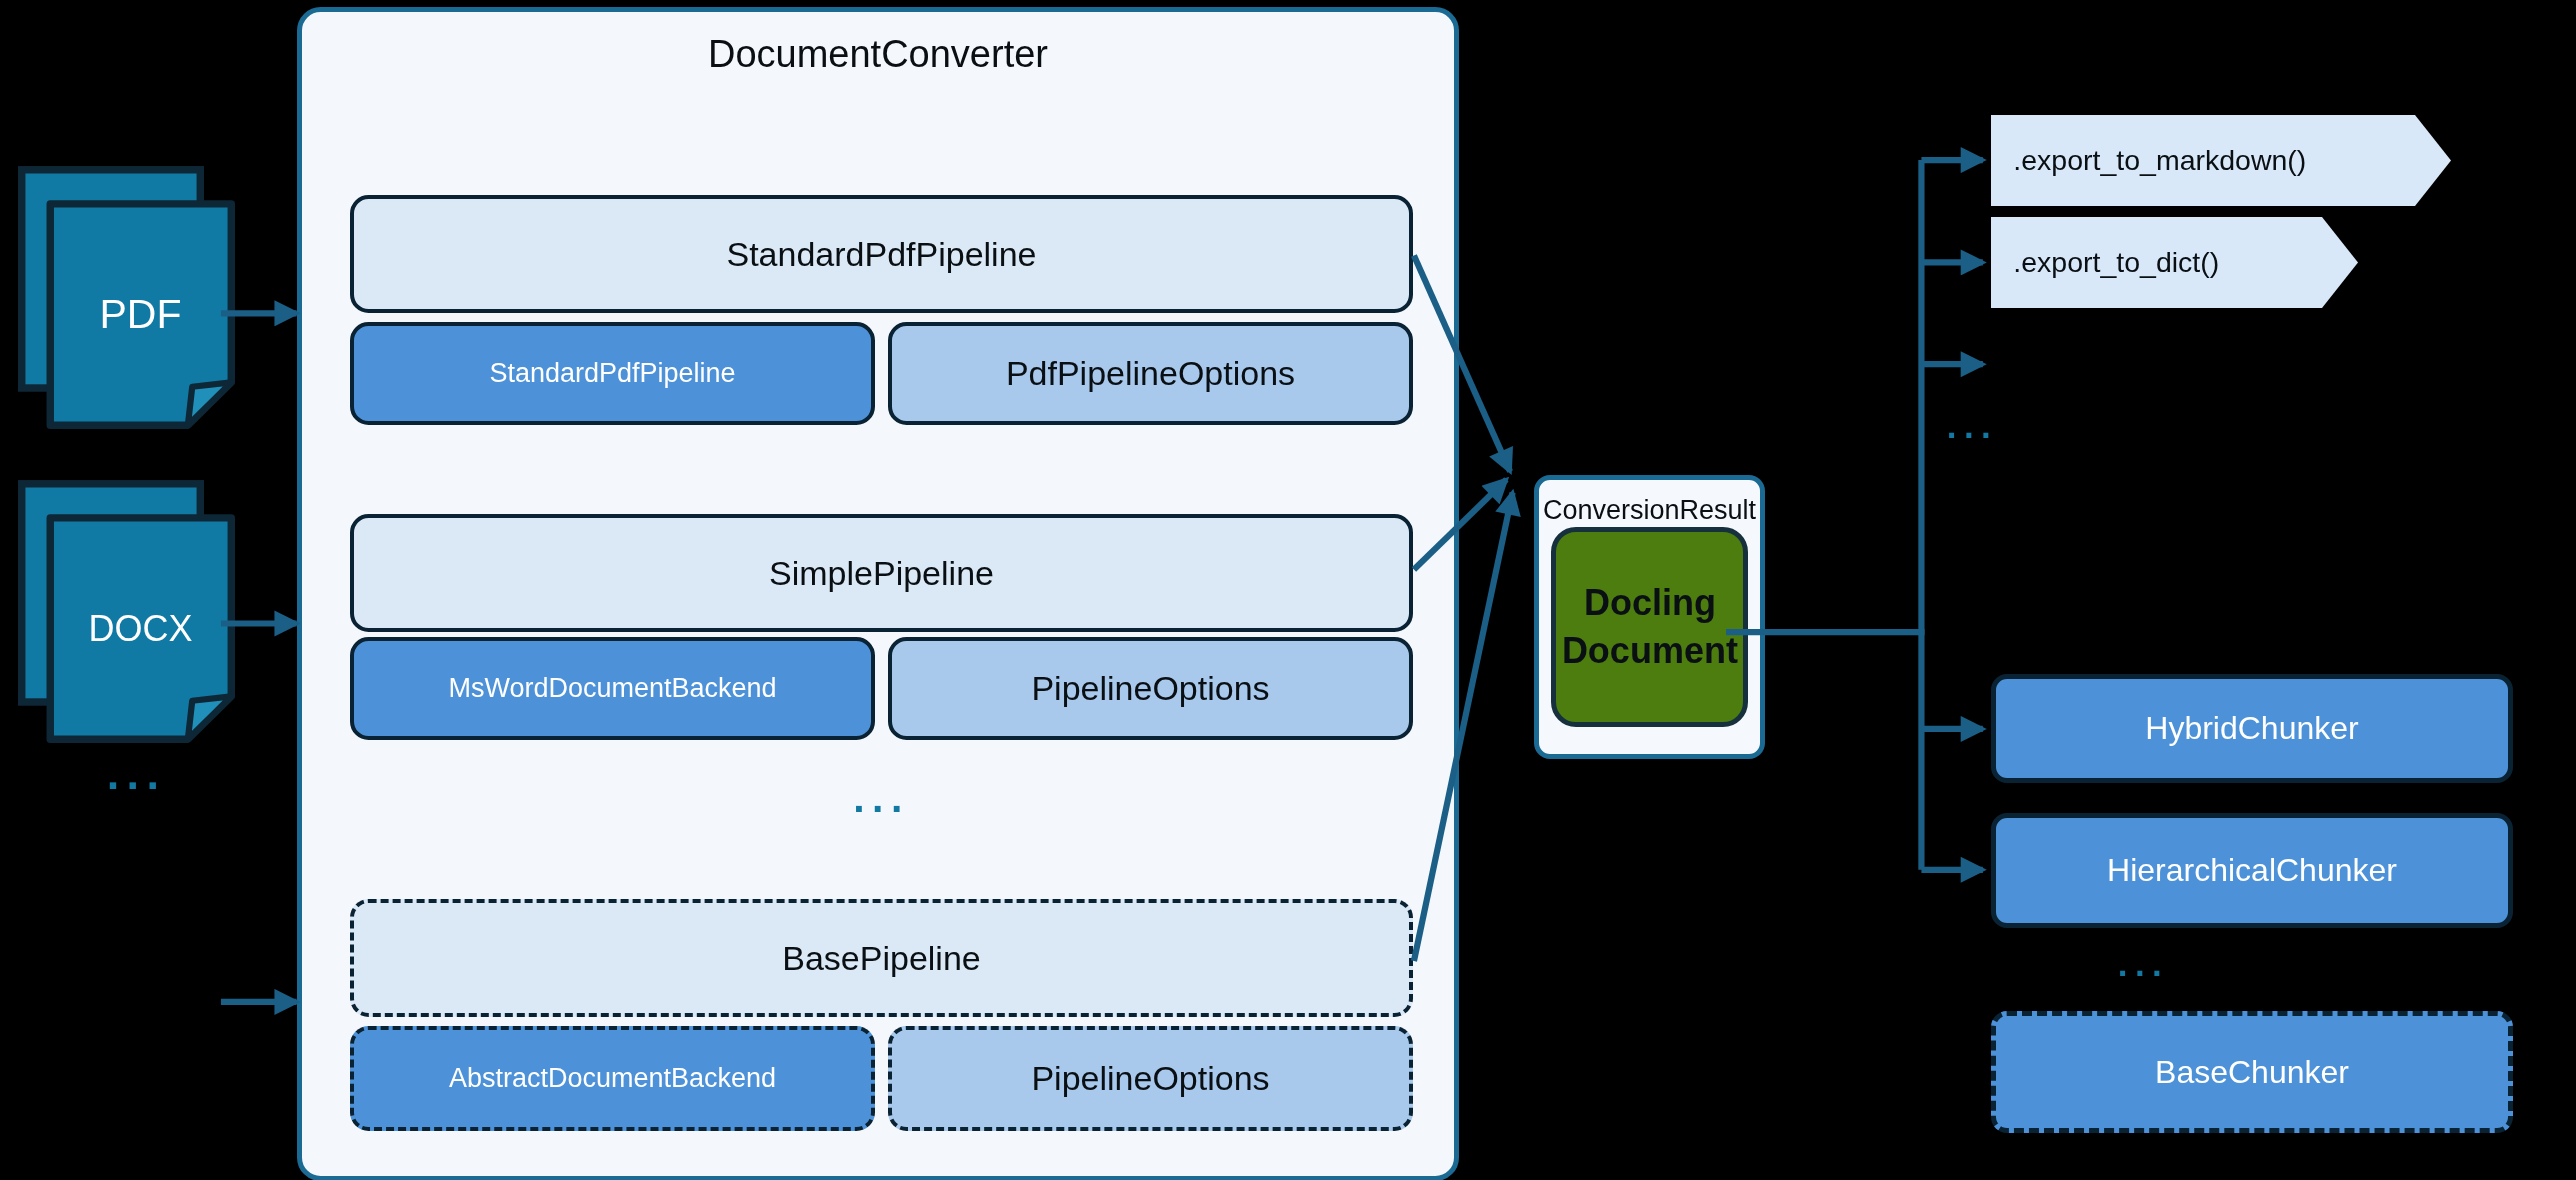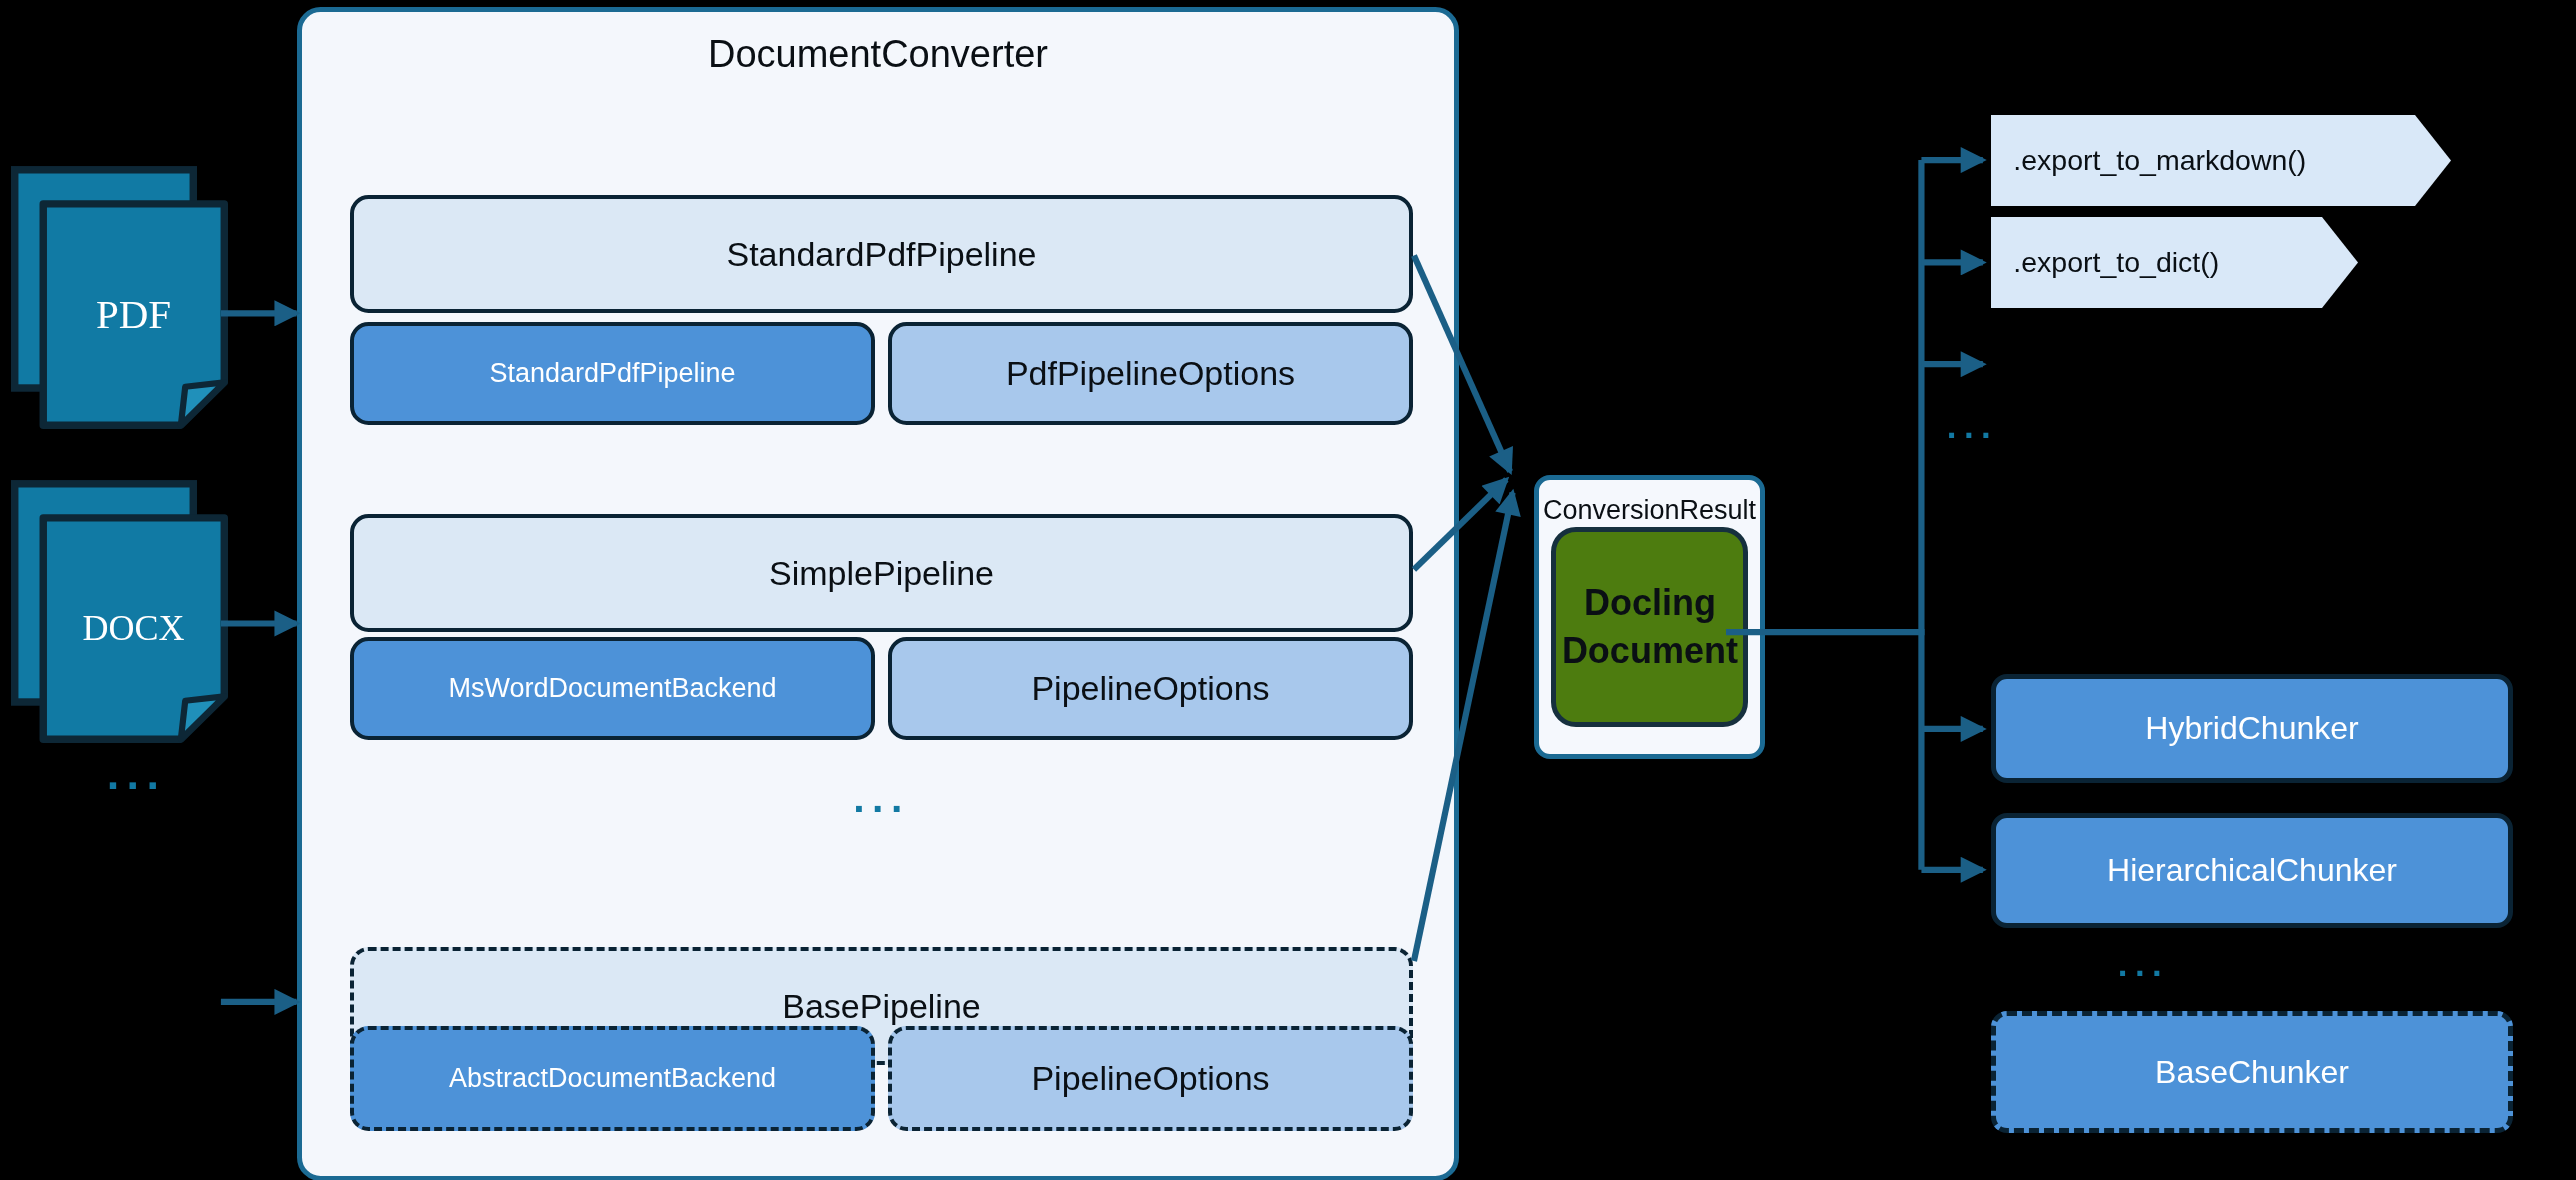--- a/index.html
+++ b/index.html
@@ -1,21 +1,21 @@
 <!DOCTYPE html>
 <html style="font-size:10px"><head>
 <meta charset="utf-8">
 <style>
   html,body { margin:0; padding:0; background:#000; }
   .stage {
     position:relative; width:2576px; height:1180px; background:#000000;
     font-family:"Liberation Sans", sans-serif; overflow:hidden;
   }
   
-  .doc-icon { position:absolute; left:11px; width:187px; height:263px;font-family:Liberation Serif, serif; }
+  .doc-icon { position:absolute; left:18px; width:187px; height:263px; }
   #icon-pdf  { top:166px; }
   #icon-docx { top:480px; }
   #icon-some { top:864px; }
   .doc-icon svg { position:absolute; left:0; top:0; }
   .doc-label {
     position:absolute; left:32px; top:38px; width:181px; height:221px;
     display:flex; align-items:center; justify-content:center;
     color:#ffffff; text-align:center; line-height:1.25;
   }
   #icon-pdf  .doc-label { font-size:41px; }
@@ -32,21 +32,21 @@
   }
   .pipe-header, .pipe-backend, .pipe-options {
     position:absolute; display:flex; align-items:center; justify-content:center;
     border:4.3px solid #0a2334; box-sizing:border-box;
   }
   .pipe-header  { left:48px; width:1063px; height:118px; background:#dbe8f5; border-radius:18.6px; font-size:34px; color:#0a0f14; }
   .pipe-backend { left:48px;  width:525px; height:103px; background:#4d92d8; border-radius:18.6px; font-size:27px; color:#ffffff; }
   .pipe-options { left:586px; width:525px; height:103px; background:#a8c8ec; border-radius:18.6px; font-size:34px; color:#0a0f14; }
   #g1h { top:183px; } #g1b { top:310px; } #g1o { top:310px; }
   #g2h { top:502px; } #g2b { top:625px; } #g2o { top:625px; }
-  #g3h { top:935px; } #g3b { top:1014px; height:105px; } #g3o { top:1014px; height:105px; }
+  #g3h { top:887px; } #g3b { top:1014px; height:105px; } #g3o { top:1014px; height:105px; }
   .dashed { border-style:dashed; }
   
   .dots { position:absolute; color:#1279a3; font-weight:700; letter-spacing:7.4px; text-align:center; }
   .dots-left     { left:93px;  top:748px; width:87px;  font-size:45px; }
   .dots-mid      { left:48px;   top:763px; width:1063px; font-size:41px; }
   .dots-exports  { left:1920px; top:406px;  width:105px;  font-size:35px; }
   .dots-chunkers { left:2066px; top:944px; width:155px;  font-size:35px; }
   
   .result-box {
     position:absolute; left:1506px; top:475px; width:231px; height:284px;

